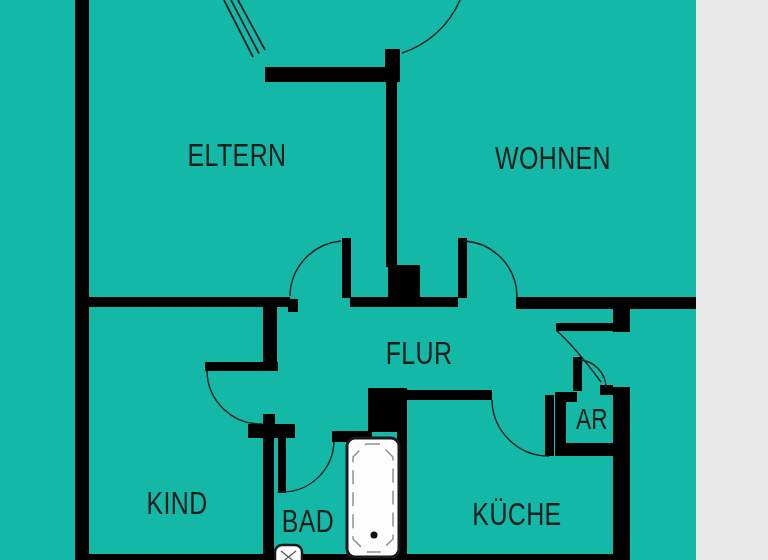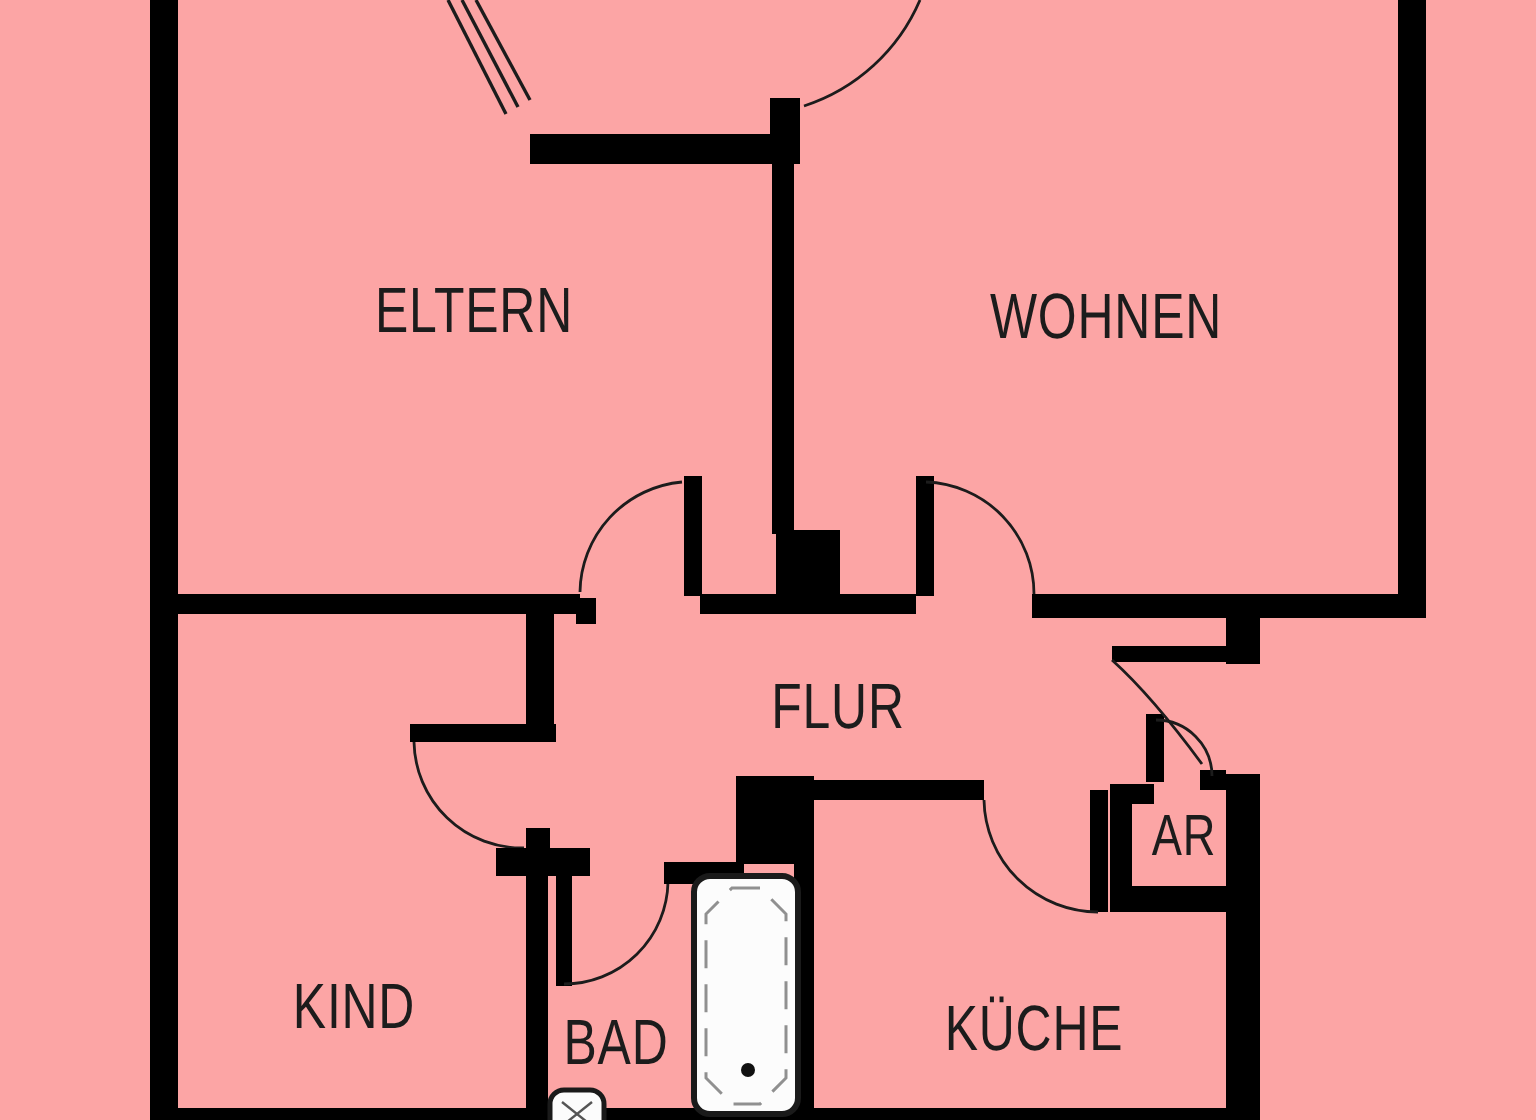--- a/index.html
+++ b/index.html
@@ -1,19 +1,19 @@
 <!DOCTYPE html>
 <html><head>
 <meta charset="utf-8">
 <style>
   html,body{margin:0;padding:0;background:#e8e8e8;}
   .stage{
     position:relative;
-    width:768px;height:560px;
-    background:#fca5a5;
+    width:696px;height:560px;
+    background:#14b8a6;
     overflow:hidden;
     font-family:"Liberation Sans", sans-serif;
   }
   .plan-svg{position:absolute;left:0;top:0;width:768px;height:560px;}
   .wall{fill:#000;stroke:none;}
   .arc{fill:none;stroke:#1c1c1c;stroke-width:1.4px;}
   .glazing{stroke:#1c1c1c;stroke-width:1.7px;}
   .room-label{
     position:absolute;
     transform:translate(-50%,-50%) scaleX(0.78);

